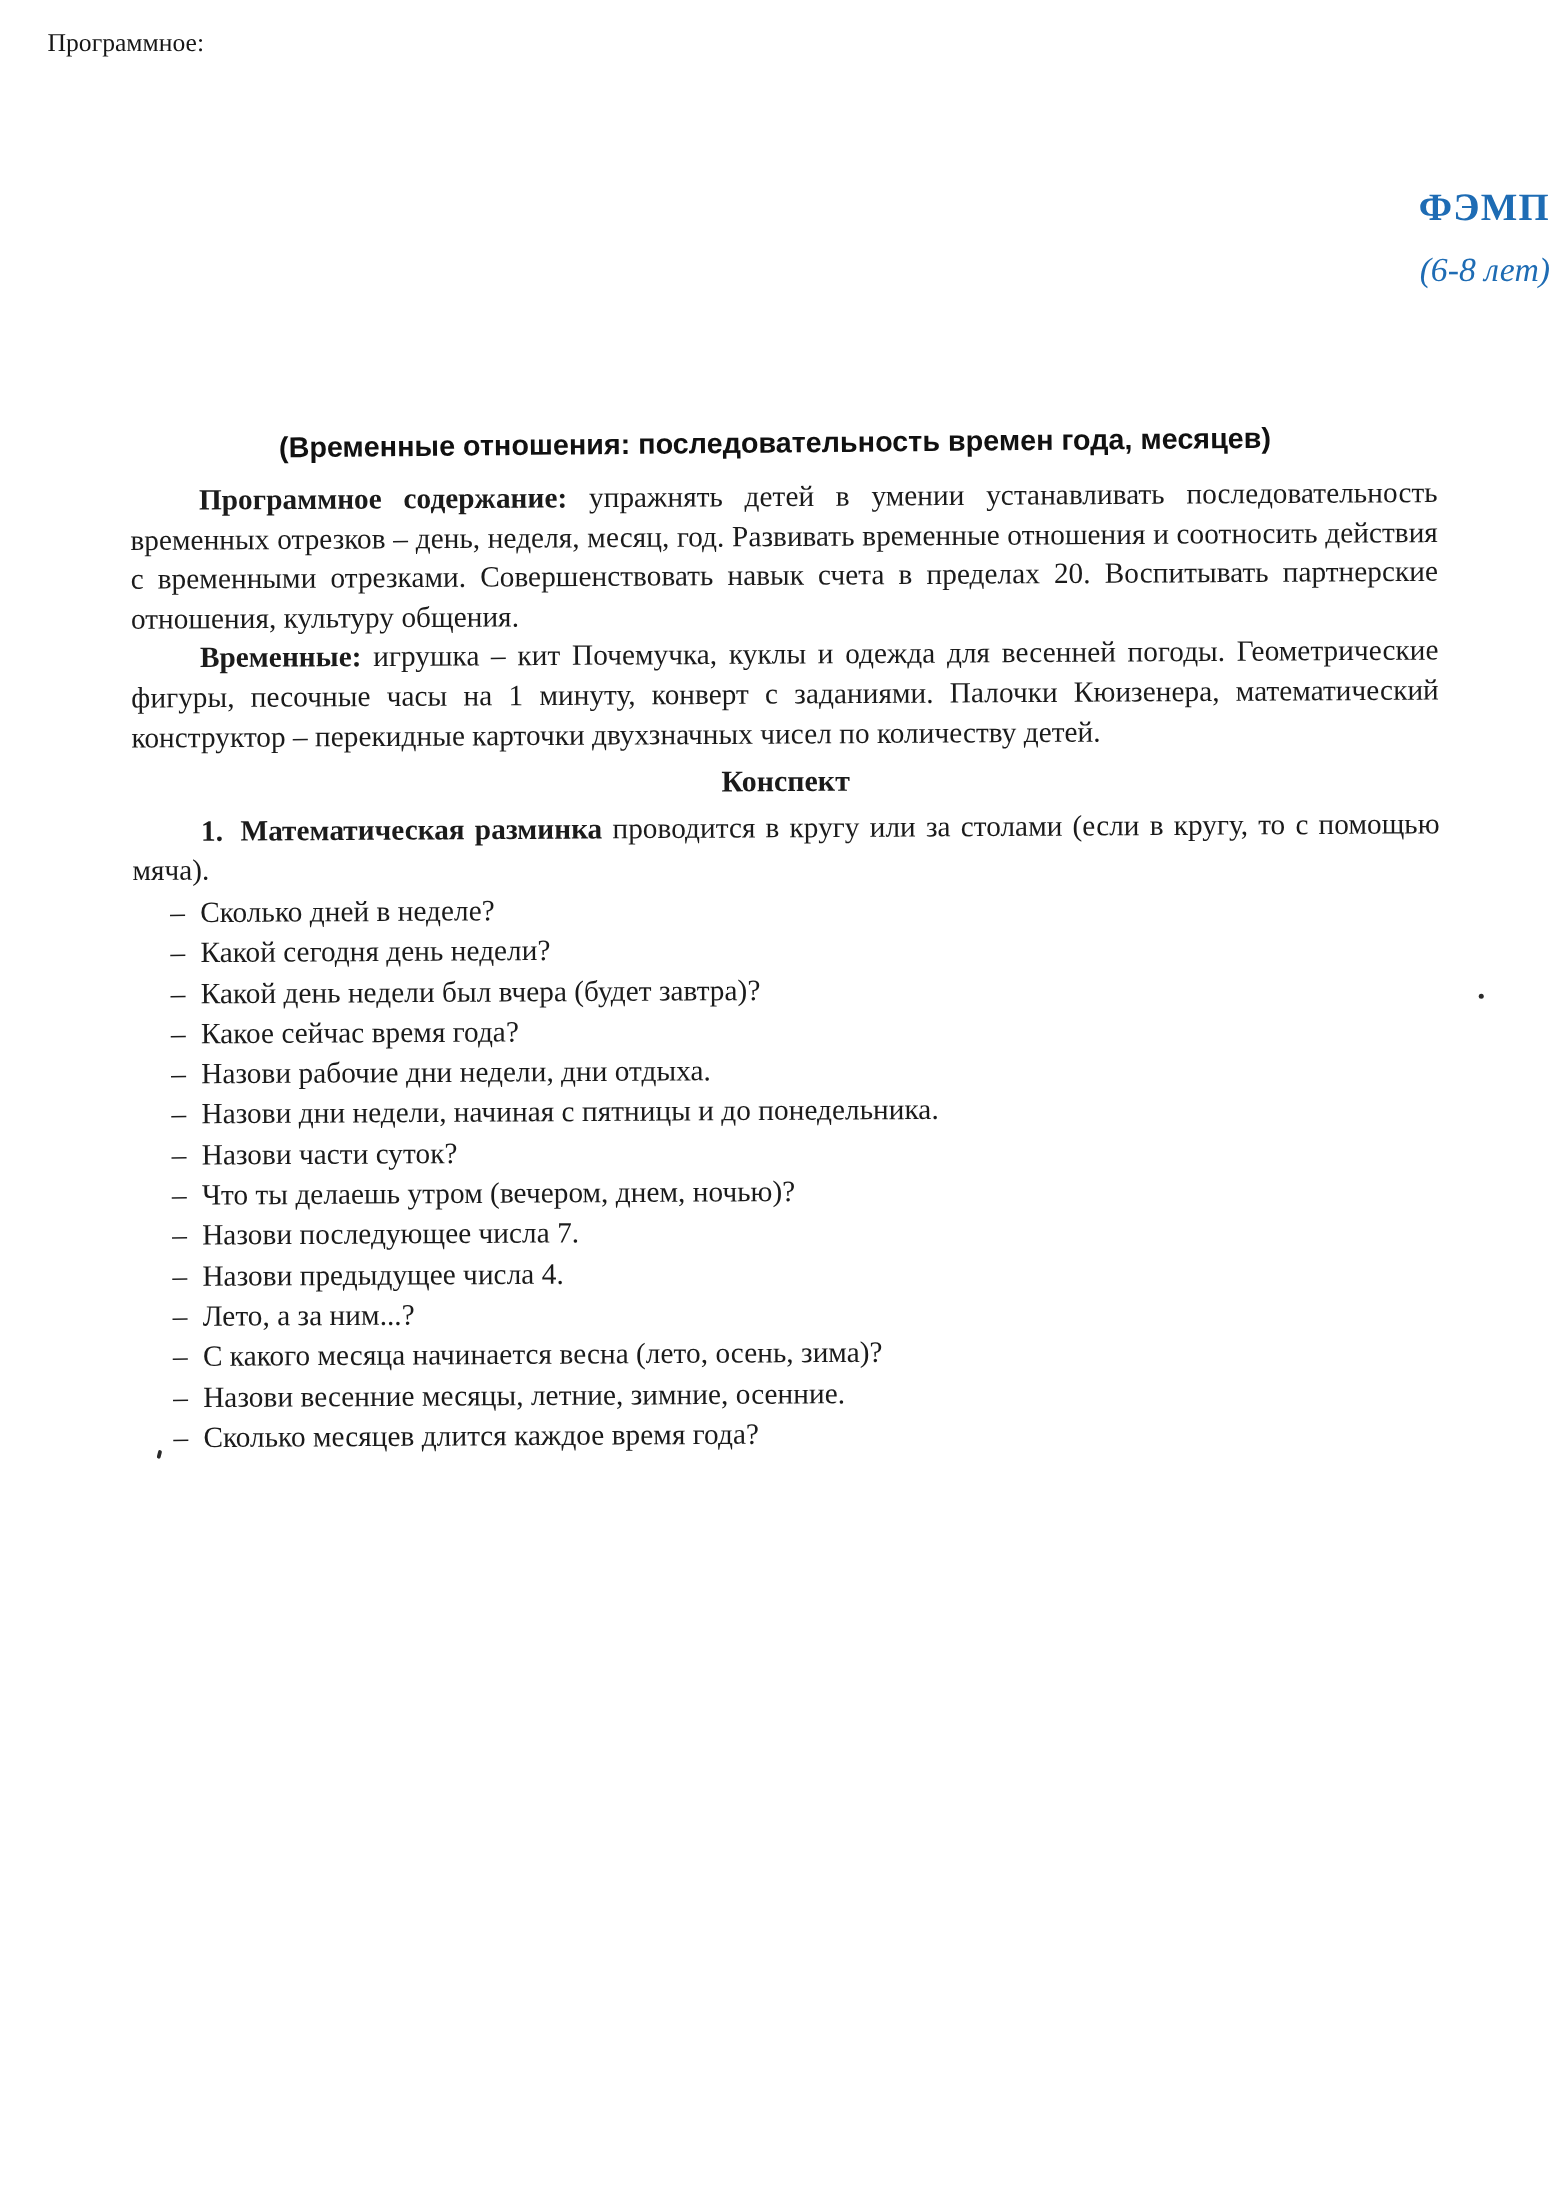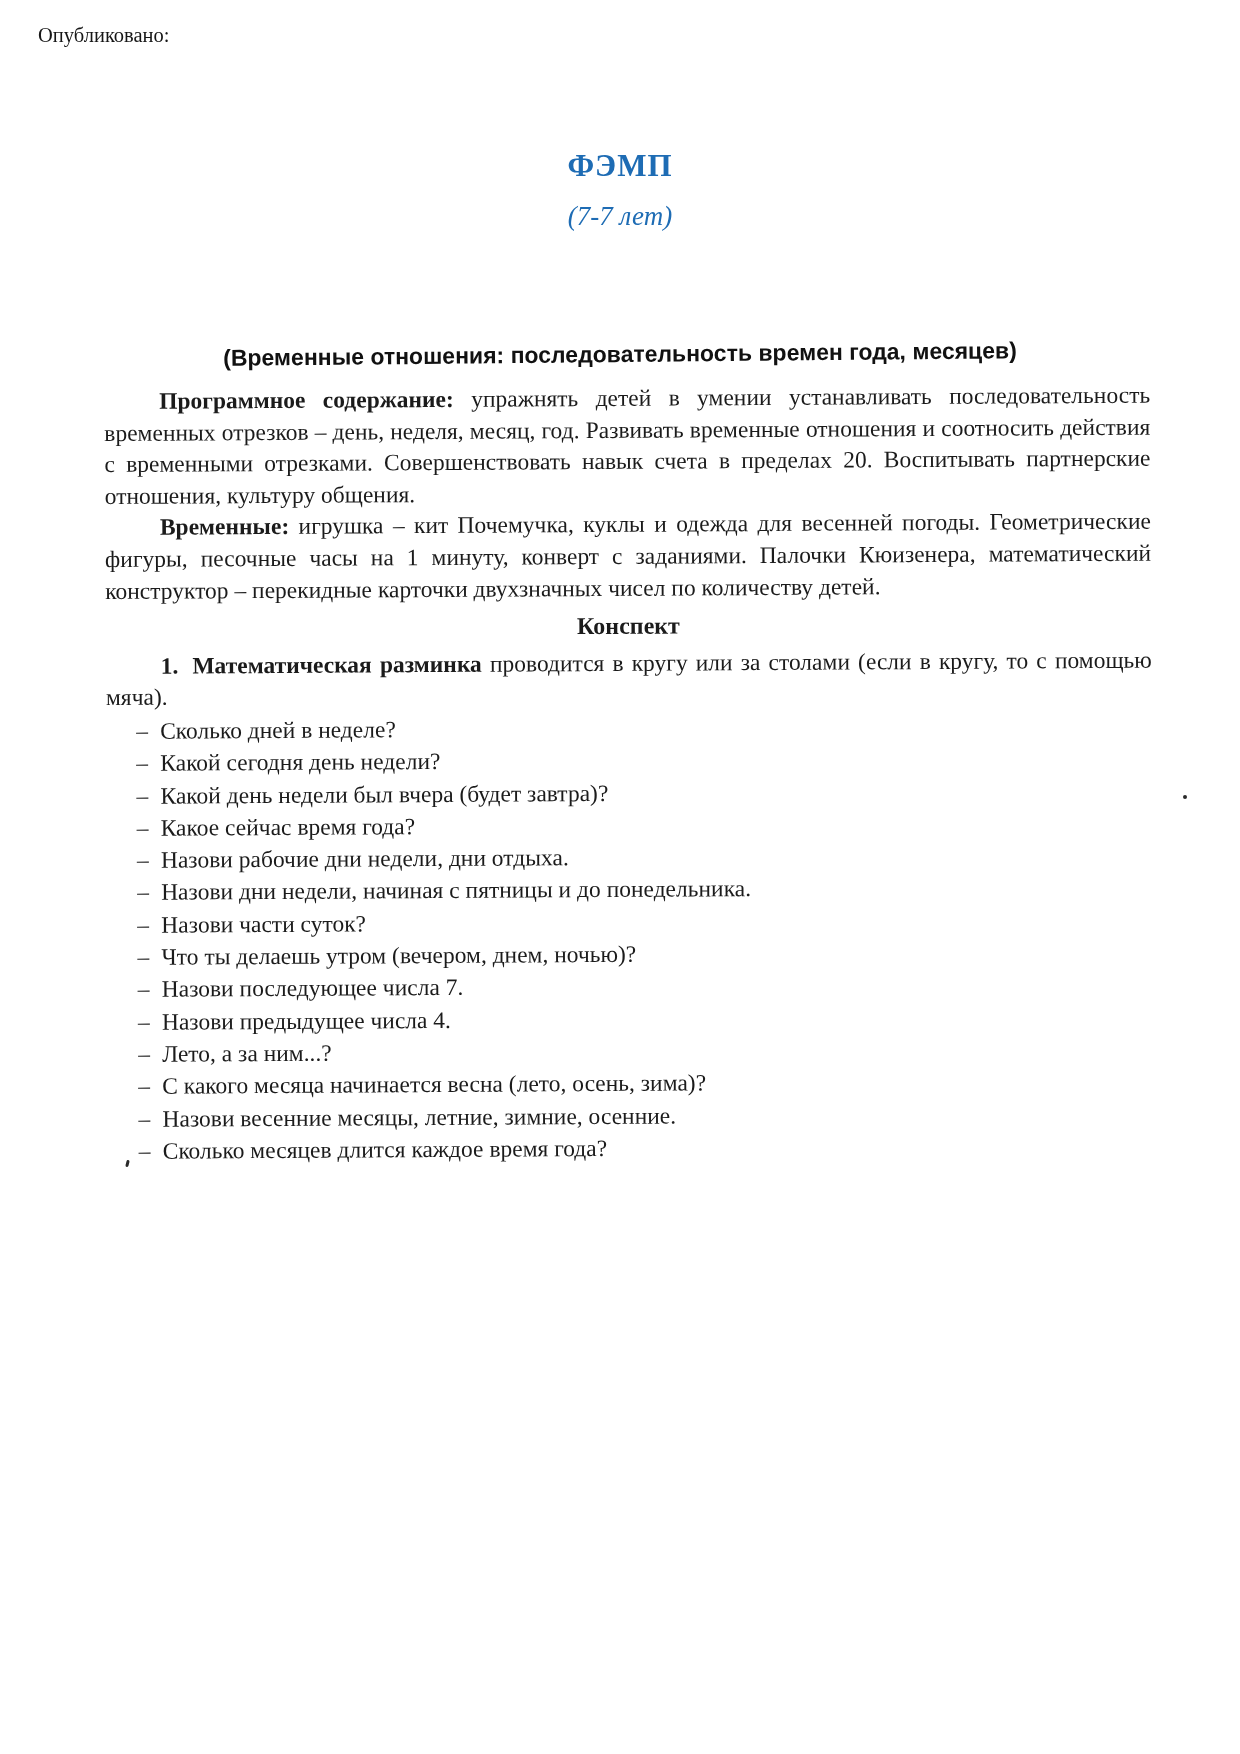--- a/index.html
+++ b/index.html
@@ -25,21 +25,21 @@
     font-size: 20.5px;
     line-height: 30px;
     color: #161616;
   }
   
   .titles {
     position: absolute;
     top: 148px;
     left: 0;
     width: 100%;
-    text-align: center;
+    text-align: right;
     color: var(--accent, #1e6cb4);
   }
   .doc-title {
     margin: 0;
     font-size: 31px;
     font-weight: 700;
     letter-spacing: 1px;
   }
   .doc-age {
     margin-top: 17px;
@@ -93,26 +93,26 @@
   .speck { position: absolute; background: #2a2a2a; border-radius: 50%; }
   .speck-1 { left: 1183px; top: 795px; width: 4px; height: 4px; }
   .speck-2 { left: 126px; top: 1160px; width: 3px; height: 7px; transform: rotate(14deg); border-radius: 2px; }
 </style>
 </head>
 <body>
 
 <div class="page">
 
   <div class="pub-header">
-    <div>Опубликовано:</div>
+    <div>Программное:</div>
   </div>
 
   <div class="titles">
     <h1 class="doc-title">ФЭМП</h1>
-    <div class="doc-age">(7-7 лет)</div>
+    <div class="doc-age">(6-8 лет)</div>
   </div>
 
   <div class="topic">(Временные отношения: последовательность времен года, месяцев)</div>
 
   <div class="body">
 
     <p class="para"><span class="label">Программное содержание:</span>
       <span>упражнять детей в умении устанавливать последовательность временных отрезков – день, неделя, месяц, год. Развивать временные отношения и соотносить действия с временными отрезками. Совершенствовать навык счета в пределах 20. Воспитывать партнерские отношения, культуру общения.</span></p>
 
     <p class="para"><span class="label">Временные:</span>

